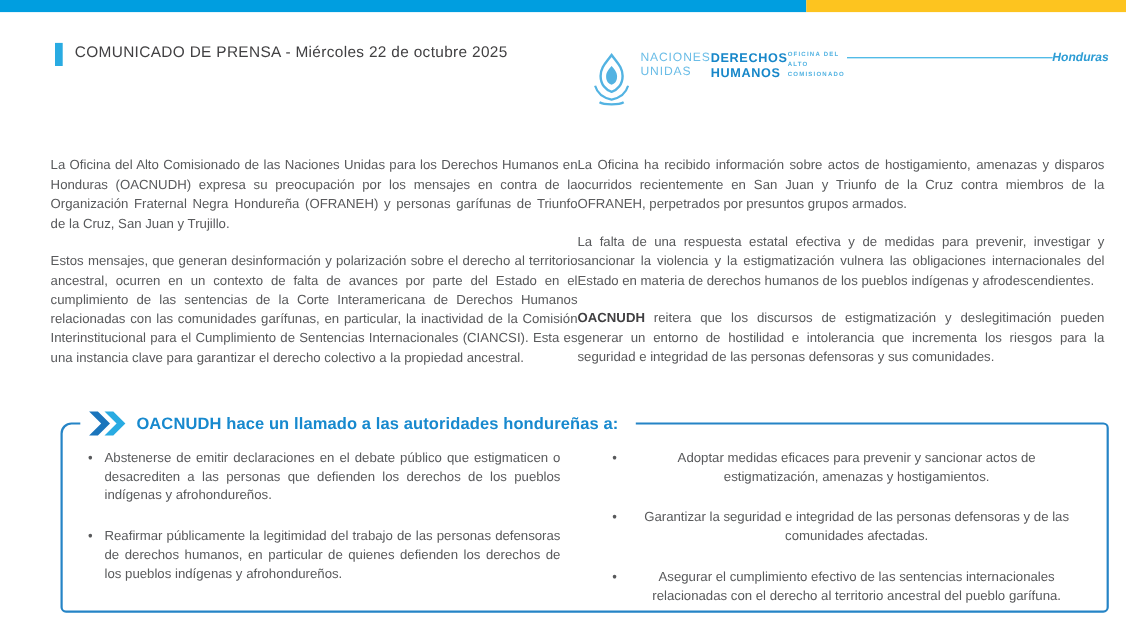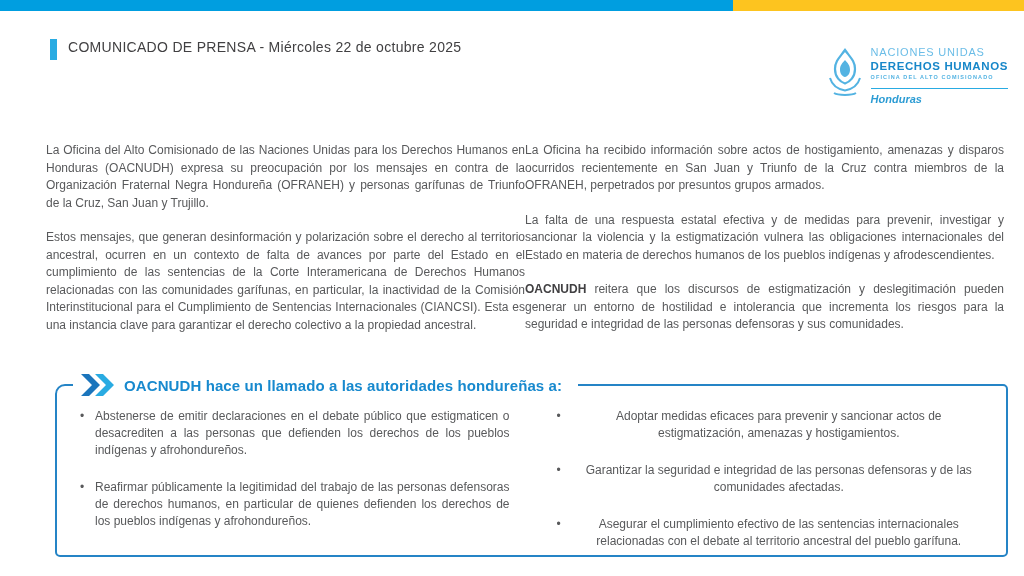--- a/index.html
+++ b/index.html
@@ -21,21 +21,21 @@
   .header { position: absolute; top: 39px; left: 50px; display: flex; align-items: stretch; }
   .header-accent-bar { width: 7px; background: #29ABE2; margin-right: 11px; }
   .kicker { font-size: 14px; color: #414042; letter-spacing: 0.3px; margin-bottom: 5px; }
   .headline { font-size: 17.5px; font-weight: bold; line-height: 27px; letter-spacing: 0.1px; color: #1B75BC; }
   .headline .cyan { color: #29ABE2; }
   .headline .dark { color: #1B75BC; }
 
   
   .logo { position: absolute; top: 46px; right: 16px; display: flex; align-items: flex-start; }
   .logo-emblem { margin-right: 8px; margin-top: 2px; }
-  .logo-text { display: flex; flex-direction: column; }
+  .logo-text { display: flex; flex-direction: row; }
   .logo-l1 { color: #6BBDE7; font-size: 11px; letter-spacing: 0.8px; line-height: 13px; }
   .logo-l2 { color: #1787C9; font-size: 11.5px; font-weight: bold; letter-spacing: 0.6px; line-height: 14px; }
   .logo-l3 { color: #53B3E2; font-size: 5.5px; font-weight: bold; letter-spacing: 1.1px; line-height: 9px; }
   .logo-divider { border: none; border-top: 1.5px solid #29ABE2; margin: 6px 0 4px 0; width: 100%; }
   .logo-country { color: #2C9CD4; font-size: 11px; font-weight: bold; font-style: italic; }
 
   
   .columns {
     position: absolute; top: 142px; left: 46px; width: 958px;
     display: grid; grid-template-columns: 1fr 1fr; 
@@ -127,16 +127,16 @@
     <span class="callout-title">OACNUDH hace un llamado a las autoridades hondureñas a:</span>
   </div>
   <div class="callout-body">
     <ul class="col-left">
       <li>Abstenerse de emitir declaraciones en el debate público que estigmaticen o desacrediten a las personas que defienden los derechos de los pueblos indígenas y afrohondureños.</li>
       <li>Reafirmar públicamente la legitimidad del trabajo de las personas defensoras de derechos humanos, en particular de quienes defienden los derechos de los pueblos indígenas y afrohondureños.</li>
     </ul>
     <ul class="col-right">
       <li>Adoptar medidas eficaces para prevenir y sancionar actos de estigmatización, amenazas y hostigamientos.</li>
       <li>Garantizar la seguridad e integridad de las personas defensoras y de las comunidades afectadas.</li>
-      <li>Asegurar el cumplimiento efectivo de las sentencias internacionales relacionadas con el debate al territorio ancestral del pueblo garífuna.</li>
+      <li>Asegurar el cumplimiento efectivo de las sentencias internacionales relacionadas con el derecho al territorio ancestral del pueblo garífuna.</li>
     </ul>
   </div>
 </div>
 
 </body></html>

